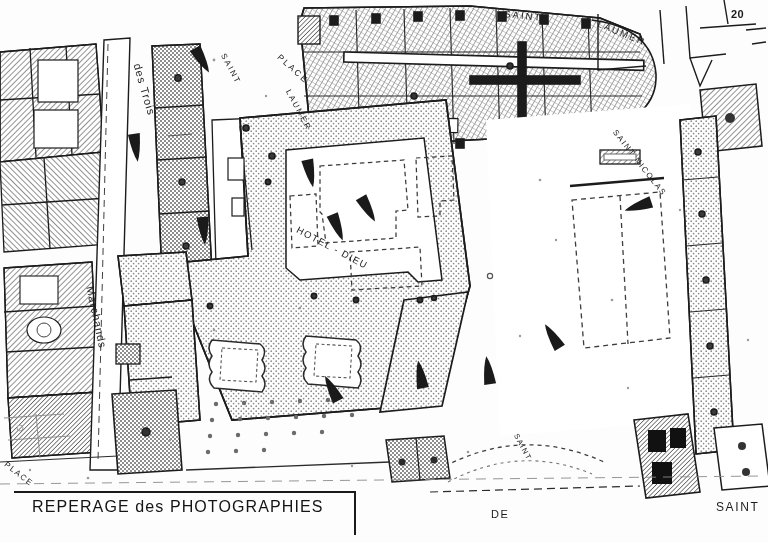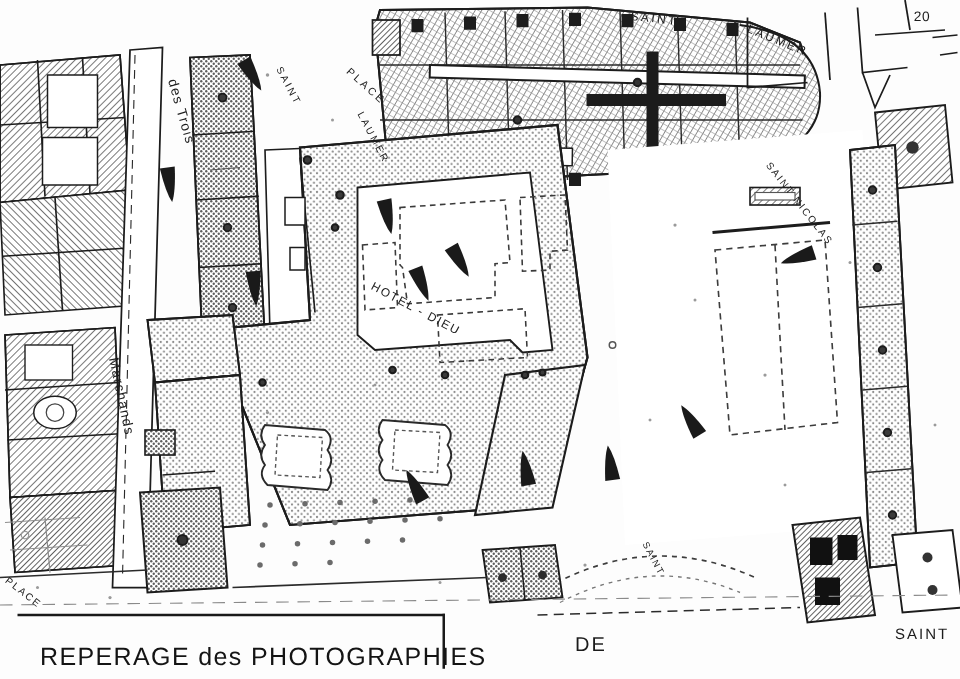--- a/index.html
+++ b/index.html
@@ -9,23 +9,23 @@
     background:#fdfdfd;
   }
   #map-root{position:absolute;inset:0;}
   svg.layer{position:absolute;left:0;top:0;width:768px;height:543px;}
   .title-box{
     position:absolute;left:14px;top:491px;width:342px;height:44px;
     border-top:2px solid #1a1a1a;border-right:2px solid #1a1a1a;
     box-sizing:border-box;background:transparent;
   }
   .title-text{
-    position:absolute;left:32px;top:515px;
+    position:absolute;left:32px;top:498px;
     font-family:"Liberation Sans", sans-serif;
-    font-size:20px;letter-spacing:1.1px;color:#141414;white-space:nowrap;text-align:right;
+    font-size:16px;letter-spacing:1.1px;color:#141414;white-space:nowrap;text-align:right;
   }
   .maplabel{
     position:absolute;color:#1c1c1c;white-space:nowrap;
     font-family:"Liberation Sans", sans-serif;
   }
 </style>
 </head>
 <body>
 
 <div id="map-root">
@@ -381,22 +381,22 @@
   <div id="labels">
       <div class="maplabel" style="left: 282px; top: 52px; font-size: 8.5px; letter-spacing: 2.2px; transform: rotate(42deg); transform-origin: left top;">PLACE</div>
       <div class="maplabel" style="left: 227px; top: 52px; font-size: 8px; letter-spacing: 2px; transform: rotate(62deg); transform-origin: left top;">SAINT</div>
       <div class="maplabel" style="left: 292px; top: 88px; font-size: 8px; letter-spacing: 2px; transform: rotate(62deg); transform-origin: left top;">LAUMER</div>
       <div class="maplabel" style="left: 143px; top: 62px; font-size: 11px; letter-spacing: 1px; transform: rotate(74deg); transform-origin: left top;">des Trois</div>
       <div class="maplabel" style="left: 96px; top: 285px; font-size: 11px; letter-spacing: 1px; transform: rotate(78deg); transform-origin: left top;">Marchands</div>
       <div class="maplabel" style="left: 300px; top: 224px; font-size: 9.5px; letter-spacing: 1.4px; transform: rotate(28deg); transform-origin: left top;">HOTEL - DIEU</div>
       <div class="maplabel" style="left: 505px; top: 8px; font-size: 9.5px; letter-spacing: 2px; transform: rotate(6deg); transform-origin: left top;">SAINT</div>
       <div class="maplabel" style="left: 600px; top: 18px; font-size: 9.5px; letter-spacing: 2px; transform: rotate(22deg); transform-origin: left top;">LAUMER</div>
       <div class="maplabel" style="left: 618px; top: 128px; font-size: 8px; letter-spacing: 1.6px; transform: rotate(52deg); transform-origin: left top;">SAINT NICOLAS</div>
-      <div class="maplabel" style="left: 731px; top: 8px; font-size: 11px; letter-spacing: 0.5px; transform: rotate(0deg); transform-origin: left top;">20</div>
-      <div class="maplabel" style="left: 460px; top: 508px; font-size: 16px; letter-spacing: 1.6px; transform: rotate(0deg); transform-origin: left top;">DE</div>
+      <div class="maplabel" style="left: 731px; top: 8px; font-size: 11px; letter-spacing: 0.5px; transform: rotate(0deg); transform-origin: left top; font-weight: bold;">20</div>
+      <div class="maplabel" style="left: 491px; top: 508px; font-size: 11px; letter-spacing: 1.6px; transform: rotate(0deg); transform-origin: left top;">DE</div>
       <div class="maplabel" style="left: 716px; top: 500px; font-size: 12px; letter-spacing: 1.6px; transform: rotate(0deg); transform-origin: left top;">SAINT</div>
       <div class="maplabel" style="left: 8px; top: 460px; font-size: 8px; letter-spacing: 1.6px; transform: rotate(38deg); transform-origin: left top;">PLACE</div>
       <div class="maplabel" style="left: 520px; top: 432px; font-size: 7.5px; letter-spacing: 1.4px; transform: rotate(62deg); transform-origin: left top;">SAINT</div>
     </div>
 
   <div class="title-box"></div>
   <div class="title-text">REPERAGE des PHOTOGRAPHIES</div>
 
 </div>
 

